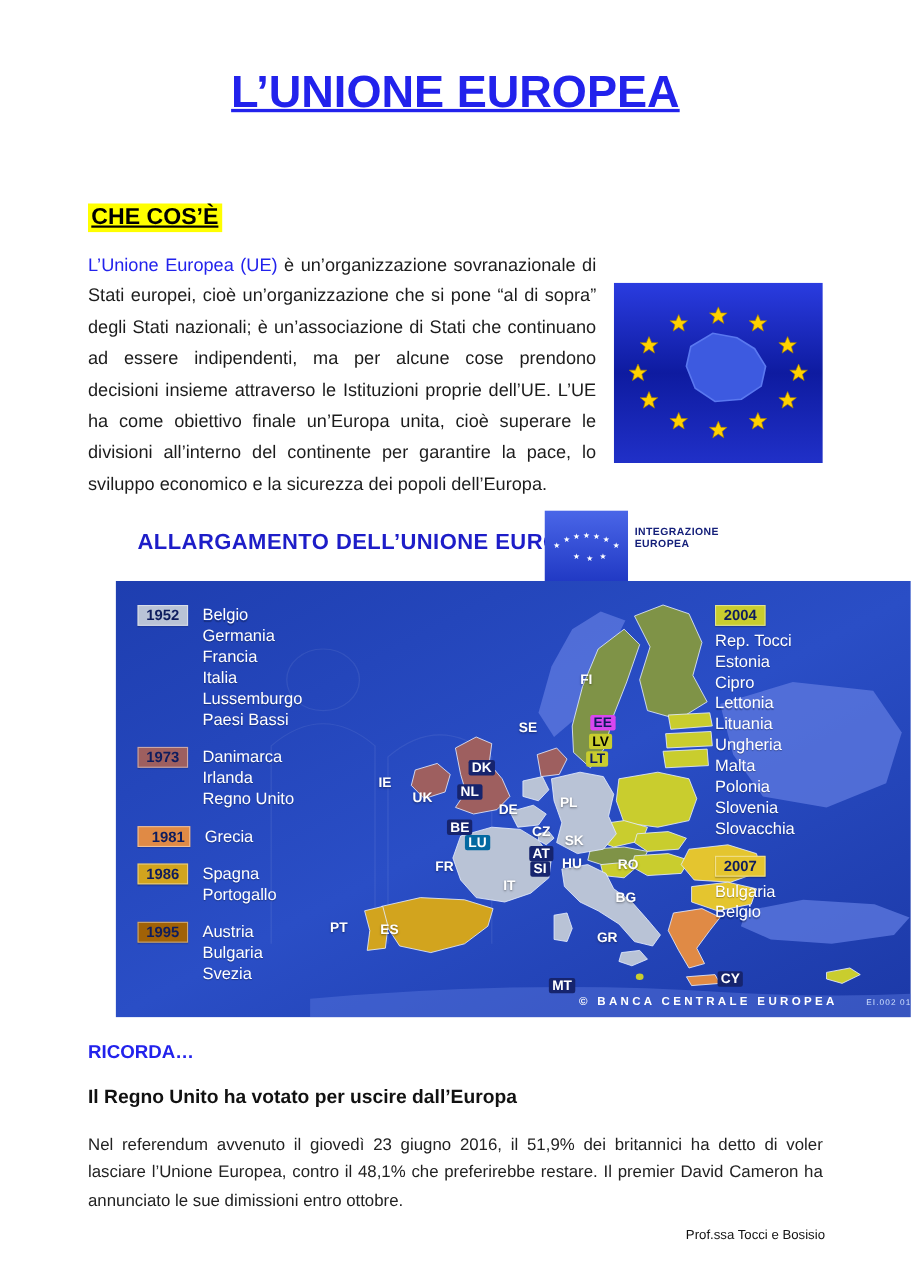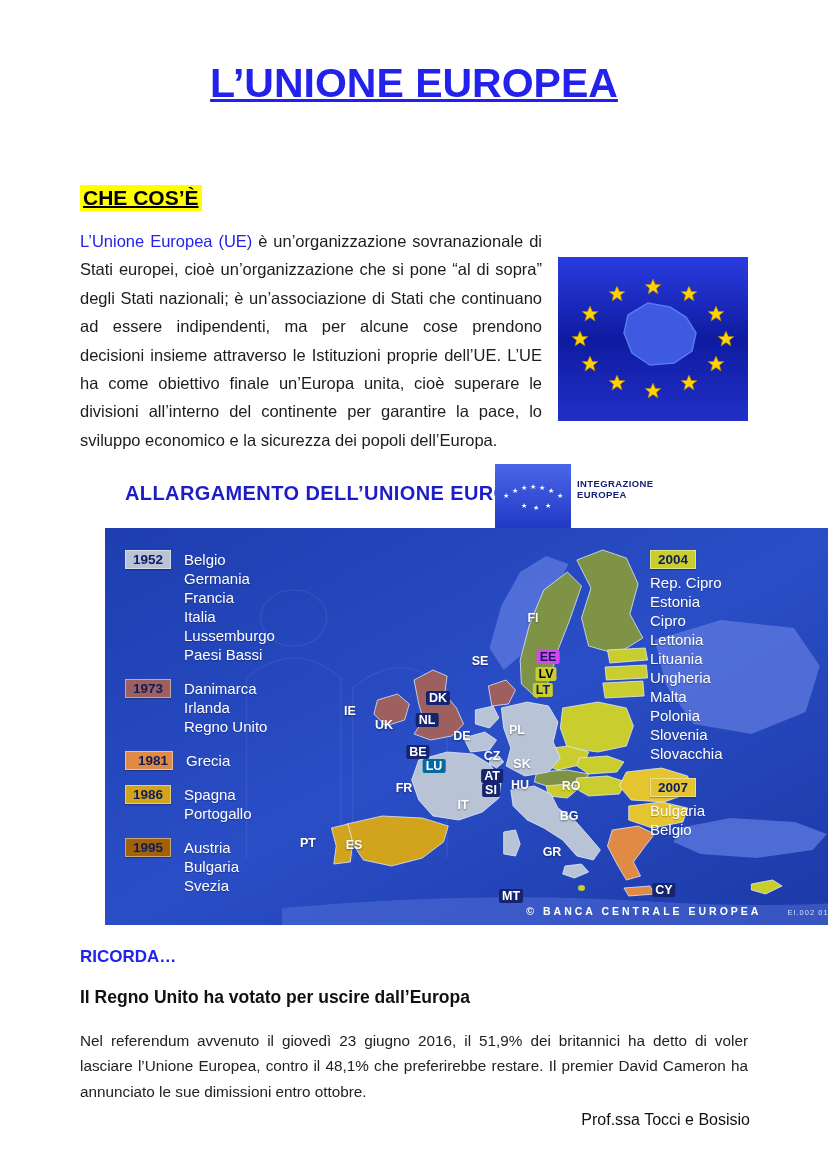--- a/index.html
+++ b/index.html
@@ -47,21 +47,21 @@
   .code.chip { padding:0 3px; border-radius:2px; text-shadow:none; }
 
   .credit { position:absolute; bottom:8px; right:12px; display:flex; align-items:baseline; gap:26px; }
   .credit-main { color:#fff; font-size:10.5px; font-weight:bold; letter-spacing:3px; }
   .credit-code { color:#cfe0ff; font-size:7.5px; letter-spacing:1px; }
 
   .ricorda { margin-top:22px; color:#2222ec; font-size:17px; font-weight:bold; }
   .brexit-sub { margin-top:20px; color:#111; font-size:17.5px; font-weight:bold; }
   .brexit-body { margin-top:20px; font-size:15.3px; line-height:1.66; text-align:justify; color:#222; }
 
-  .footer { position:absolute; right:78px; bottom:42px; font-size:16px; color:#111; }
+  .footer { position:absolute; right:78px; bottom:42px; font-size:12px; color:#111; }
 </style>
 </head>
 <body>
 
 <div class="page">
 
   <h1 class="title">L’UNIONE EUROPEA</h1>
 
   <div class="content">
 
@@ -227,21 +227,21 @@
             <span class="year-chip" style="background: #a16207;">1995</span>
             <div class="country-list">
               <div class="country">Austria</div>
               <div class="country">Bulgaria</div>
               <div class="country">Svezia</div>
             </div>
           </div>
         </div>
       <div class="legend legend-right">
           <div class="legend-group stacked"><span class="year-chip" style="background: rgb(201, 205, 46);">2004</span><div class="country-list">
-              <div class="country">Rep. Cipro</div>
+              <div class="country">Rep. Tocci</div>
               <div class="country">Estonia</div>
               <div class="country">Cipro</div>
               <div class="country">Lettonia</div>
               <div class="country">Lituania</div>
               <div class="country">Ungheria</div>
               <div class="country">Malta</div>
               <div class="country">Polonia</div>
               <div class="country">Slovenia</div>
               <div class="country">Slovacchia</div>
             </div></div>

